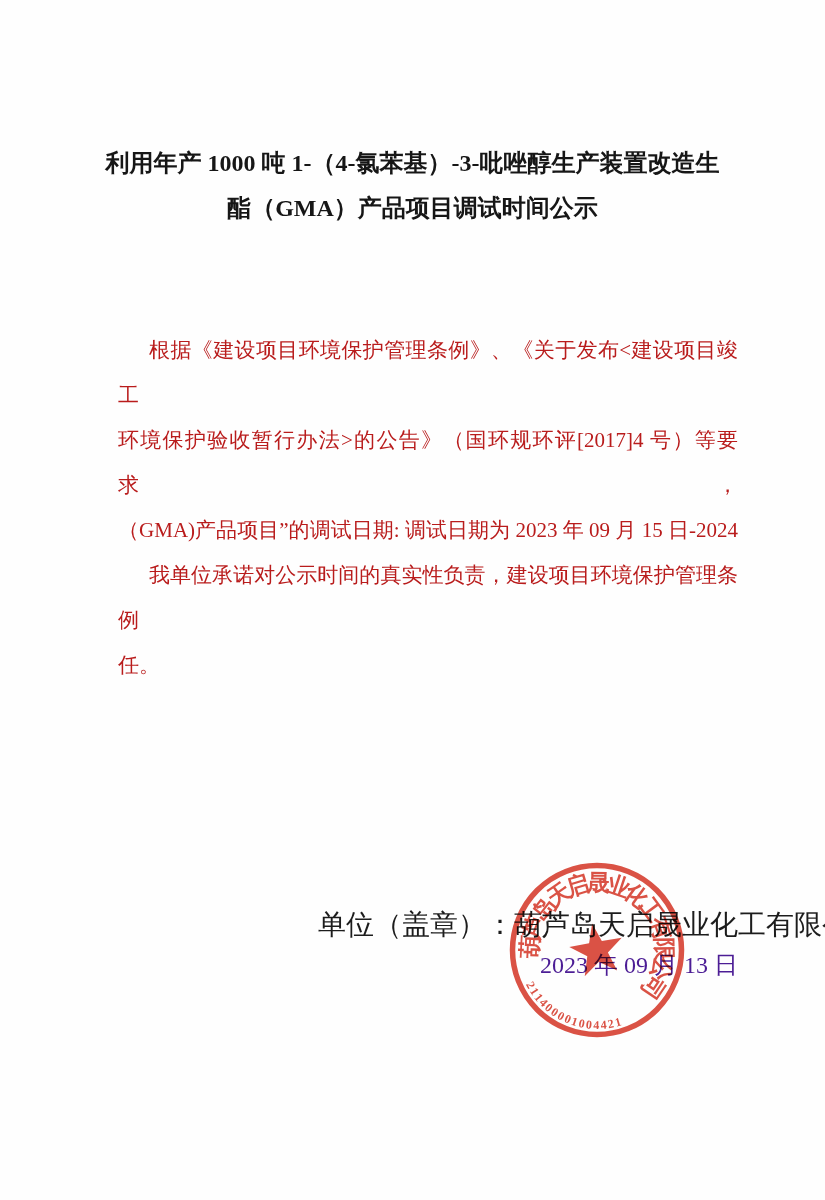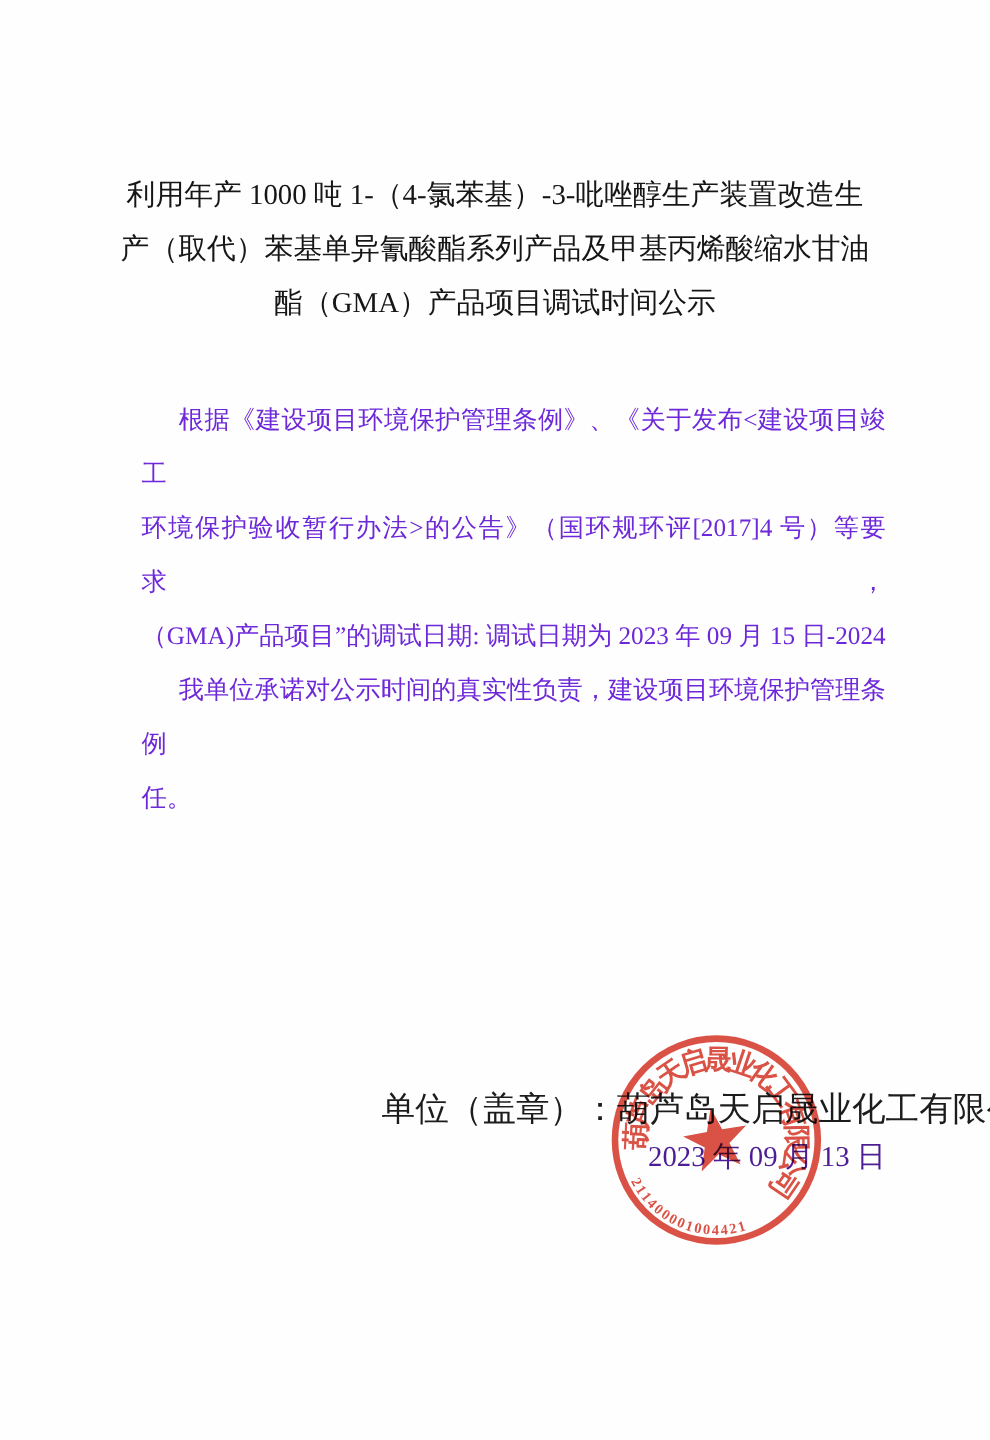--- a/index.html
+++ b/index.html
@@ -12,33 +12,33 @@
     font-family: "Liberation Serif", "DejaVu Serif", serif;
     color: #1e1e1e;
   }
   .title {
     position: absolute;
     top: 141px;
     left: 85px;
     right: 85px;
     text-align: center;
     font-size: 24px;
-    font-weight: 400;
+    font-weight: 700;
     line-height: 45px;
     color: #161616;
   }
   .title-line { white-space: nowrap; }
   .doc-body {
     position: absolute;
     top: 328px;
     left: 118px;
     width: 620px;
     font-size: 21px;
     line-height: 45px;
-    color: #6d28d9;
+    color: #b91c1c;
   }
   .body-line {
     text-align: justify;
     text-align-last: justify;
     white-space: normal;
   }
   .body-line.indent { text-indent: 31px; }
   .body-line.last { text-align-last: left; }
   .sig-row {
     position: absolute;
@@ -69,21 +69,20 @@
     pointer-events: none;
   }
 </style>
 </head>
 <body>
 
 <div class="page">
 
   <div class="title">
       <div class="title-line">利用年产 1000 吨 1-（4-氯苯基）-3-吡唑醇生产装置改造生</div>
-      <div class="title-line">产（取代）苯基单异氰酸酯系列产品及甲基丙烯酸缩水甘油</div>
       <div class="title-line">酯（GMA）产品项目调试时间公示</div>
     </div>
 
   <div class="doc-body">
       <div class="body-line indent">根据《建设项目环境保护管理条例》、《关于发布&lt;建设项目竣工</div>
       <div class="body-line">环境保护验收暂行办法&gt;的公告》（国环规环评[2017]4 号）等要求，</div>
       <div class="body-line">（GMA)产品项目”的调试日期: 调试日期为 2023 年 09 月 15 日-2024</div>
       <div class="body-line indent">我单位承诺对公示时间的真实性负责，建设项目环境保护管理条例</div>
       <div class="body-line last">任。</div>
     </div>

